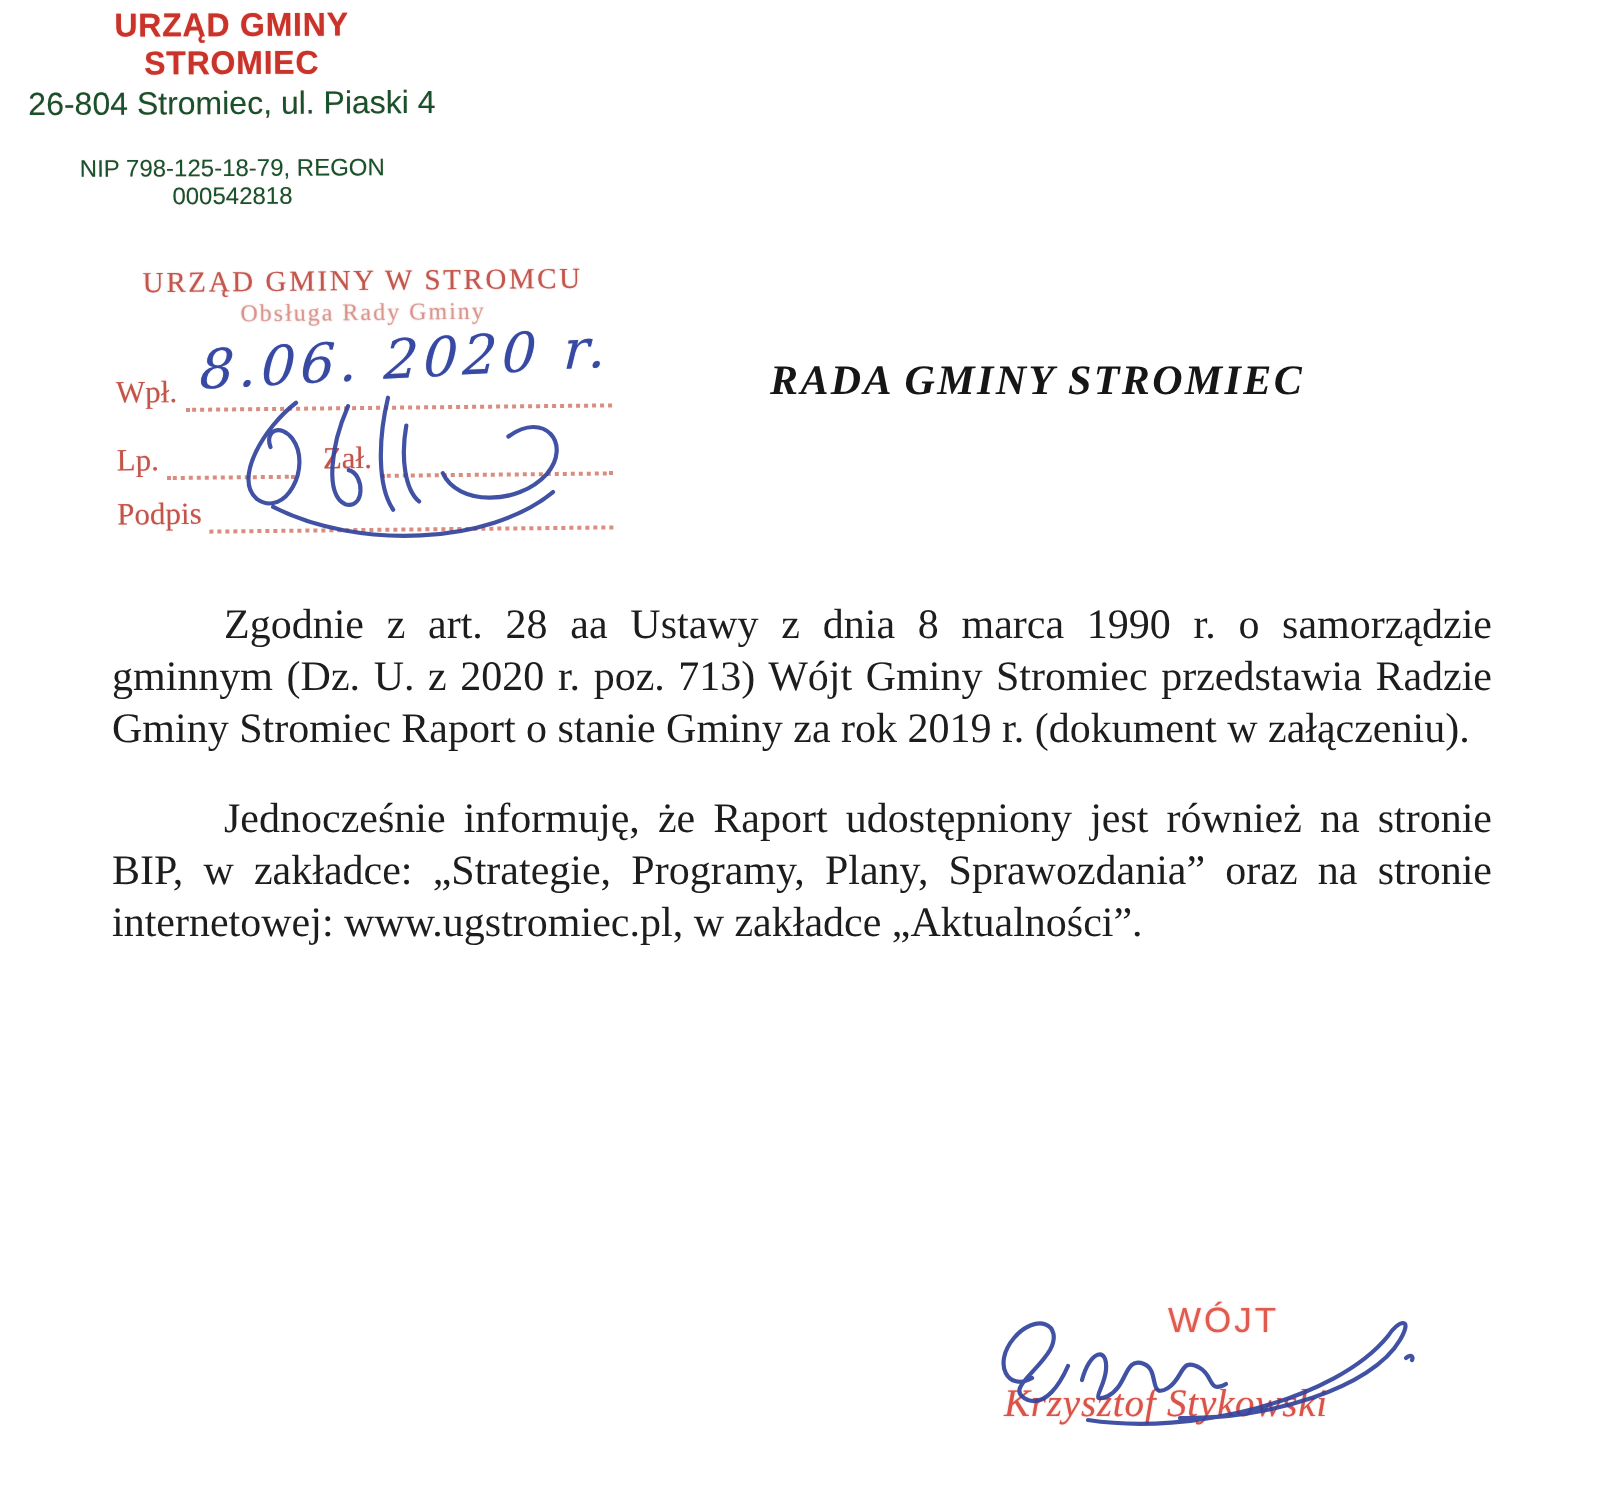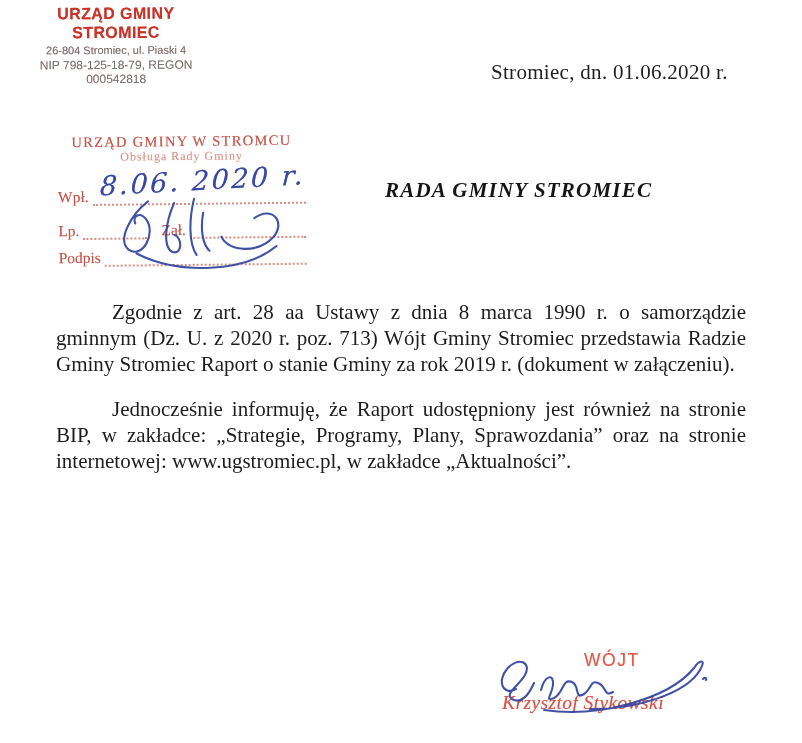--- a/index.html
+++ b/index.html
@@ -18,25 +18,25 @@
     font-family:"Liberation Sans", sans-serif;
     line-height:1.16;
     transform:rotate(-0.3deg);
   }
   .letterhead .lh1{
     font-size:16.5px;font-weight:bold;letter-spacing:.4px;
     color:#c9332a;transform:scaleX(.97);
     text-shadow:0 0 .6px rgba(201,51,42,.6);
   }
   .letterhead .lh2,.letterhead .lh3{
-    font-size:11px;color:#737373;margin-top:2px;
+    font-size:16px;color:#14532d;margin-top:2px;
     text-shadow:0 0 .5px rgba(205,78,68,.5);
   }
   .letterhead .lh4{
-    font-size:12px;color:#737373;margin-top:2px;
+    font-size:12px;color:#14532d;margin-top:15px;
     text-shadow:0 0 .6px rgba(216,131,123,.5);
   }
 
   
   .dateline{
     position:absolute;left:491px;top:60px;
     font-size:21px;color:#1f1f1f;letter-spacing:.3px;
   }
 
   
@@ -120,21 +120,20 @@
 <body>
 
 <div class="page">
 
   <div class="letterhead">
     <div class="lh1">URZĄD GMINY STROMIEC</div>
     <div class="lh2">26-804 Stromiec, ul. Piaski 4</div>
     <div class="lh4">NIP 798-125-18-79, REGON 000542818</div>
   </div>
 
-  <div class="dateline">Stromiec, dn. 01.06.2020 r.</div>
 
   <div class="rstamp">
     <div class="rs-title">URZĄD GMINY W STROMCU</div>
     <div class="rs-sub">Obsługa Rady Gminy</div>
 
     <div class="rs-row row-wpl">
       <span class="lbl">Wpł.</span>
       <span class="rs-dots"></span>
     </div>
 

